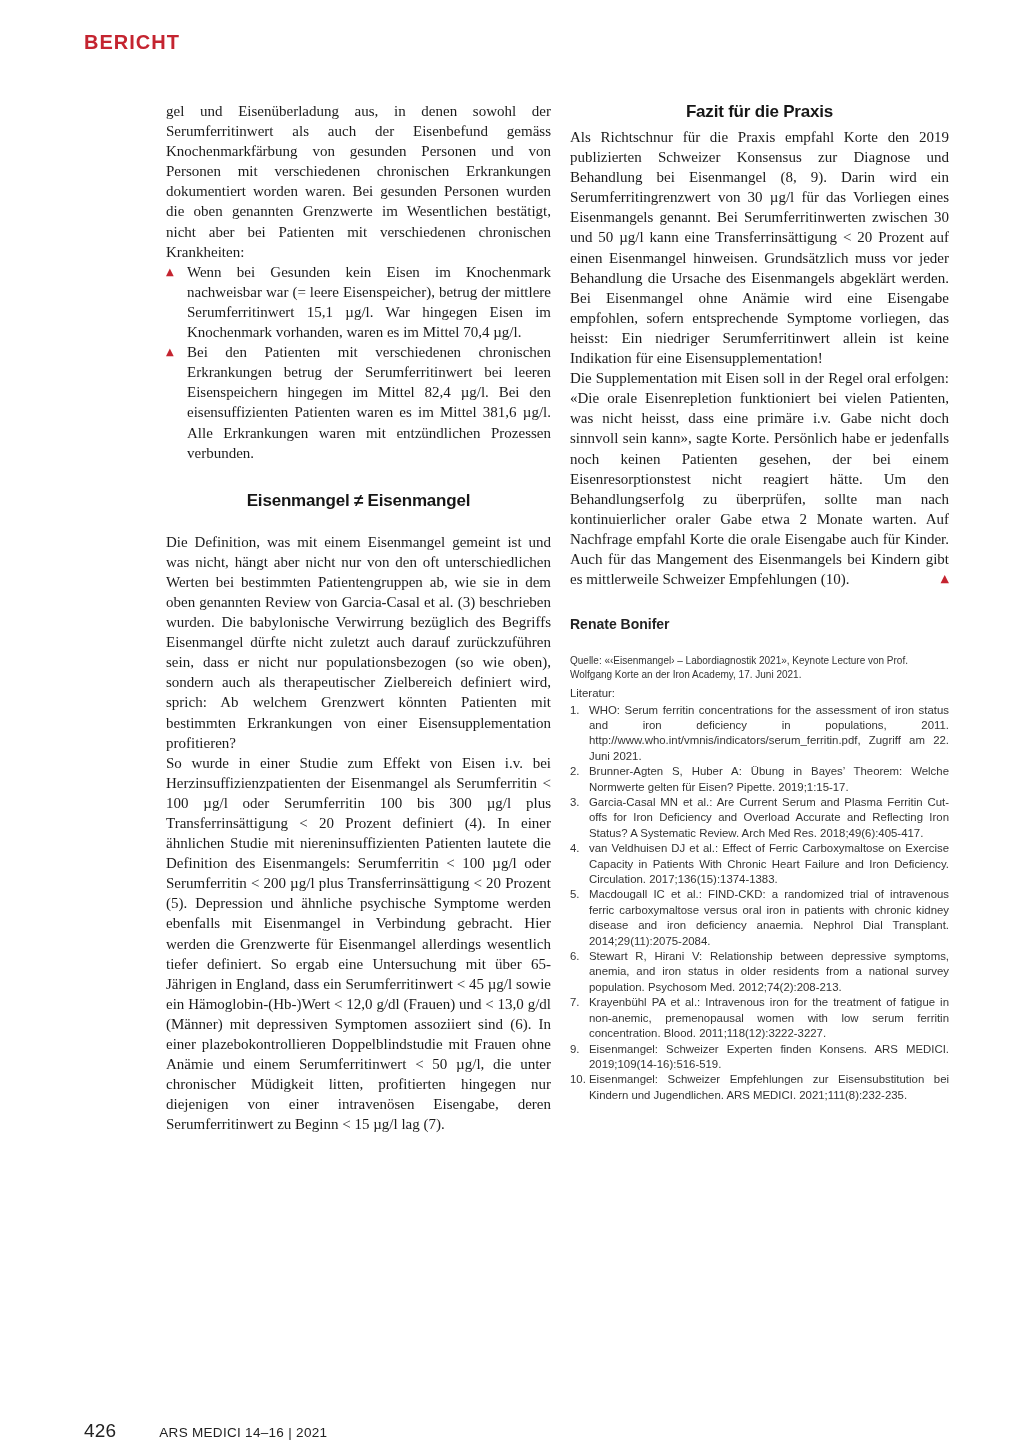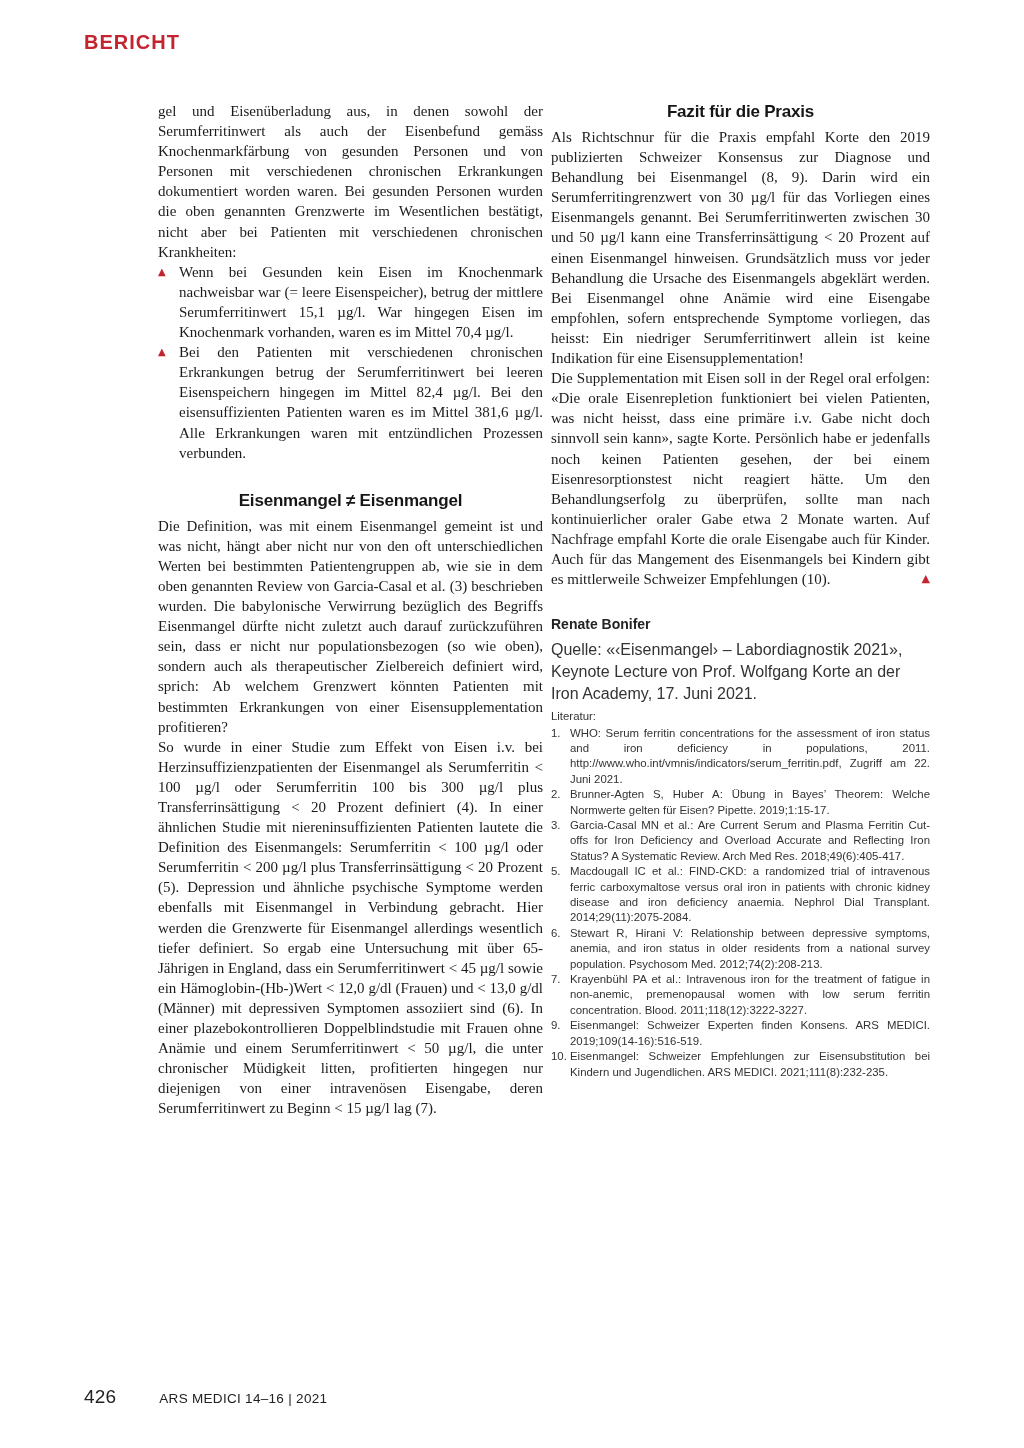--- a/index.html
+++ b/index.html
@@ -12,23 +12,23 @@
     font-family:"Liberation Serif", serif;
     overflow:hidden;
   }
   .kicker {
     position:absolute; left:84px; top:31px;
     font-family:"Liberation Sans", sans-serif;
     font-weight:700; font-size:20px; letter-spacing:1px;
     color:#C42430;
   }
   .columns {
-    position:absolute; left:158px; top:101px;
+    position:absolute; left:166px; top:101px;
     width:783px;
-    display:grid; grid-template-columns:385px 379px; column-gap:8px;
+    display:grid; grid-template-columns:385px 379px; column-gap:19px;
   }
   .col {}
   p.body-text {
     font-size:15px; line-height:20.1px;
     text-align:justify; hyphens:auto; -webkit-hyphens:auto;
     color:#1b1b1b;
   }
   ul.bullets { list-style:none; }
   ul.bullets li {
     position:relative; padding-left:21px;
@@ -38,54 +38,54 @@
   ul.bullets .tri {
     position:absolute; left:0; top:3px;
     color:#C42430; font-size:10px; line-height:14px;
     font-family:"DejaVu Sans", sans-serif;
   }
   h2.sect {
     font-family:"Liberation Sans", sans-serif;
     font-weight:700; font-size:17px; line-height:21px;
     letter-spacing:-0.2px; color:#161616;text-align:center;
   }
-  h2.sect-left { margin-top:27px; margin-bottom:5px; }
+  h2.sect-left { margin-top:27px; margin-bottom:21px; }
   h2.sect-right { margin-bottom:5px; }
   .end-tri {
     float:right;
     color:#C42430; font-size:11px; line-height:20px;
     font-family:"DejaVu Sans", sans-serif;
   }
   .author {
     margin-top:27px;
     font-family:"Liberation Sans", sans-serif;
     font-size:14px; color:#232323;font-weight:bold;
   }
   .source {
-    margin-top:7px;
+    margin-top:22px;
     font-family:"Liberation Sans", sans-serif;
-    font-size:16px; line-height:22px; color:#333333;
+    font-size:10px; line-height:14px; color:#333333;
   }
   .lit-heading {
     margin-top:4px;
     font-family:"Liberation Sans", sans-serif;
     font-size:11.4px; line-height:15.4px; color:#333333;
   }
   ol.refs {
     list-style:none; margin-top:1px;
     font-family:Liberation Sans, sans-serif;
     font-size:11.4px; line-height:15.4px; color:#333333;
   }
   ol.refs li {
     padding-left:19px; text-indent:-19px;
     text-align:justify; overflow-wrap:break-word;
   }
   ol.refs .ref-num { display:inline-block; width:19px; text-indent:0; }
   .footer {
-    position:absolute; left:84px; top:1386px; width:857px;
+    position:absolute; left:84px; top:1420px; width:857px;
     display:flex; align-items:baseline;
     font-family:"Liberation Sans", sans-serif; color:#222222;
   }
   .page-num { font-size:19px; letter-spacing:0.2px; }
   .journal { margin-left:43px; font-size:13.5px; letter-spacing:0.3px; }
 </style>
 </head>
 <body>
 
 <div class="page">
@@ -123,20 +123,21 @@
       <div class="author">Renate Bonifer</div>
 
       <div class="source">Quelle: «‹Eisenmangel› – Labordiagnostik 2021», Keynote Lecture von Prof. Wolfgang Korte an der Iron Academy, 17. Juni 2021.</div>
 
       <div class="lit-heading">Literatur:</div>
 
       <ol class="refs">
         <li><span class="ref-num">1.</span><span>WHO: Serum ferritin concentrations for the assessment of iron status and iron deficiency in populations, 2011. http://www.who.int/vmnis/indicators/serum_ferritin.pdf, Zugriff am 22. Juni 2021.</span></li>
         <li><span class="ref-num">2.</span><span>Brunner-Agten S, Huber A: Übung in Bayes’ Theorem: Welche Normwerte gelten für Eisen? Pipette. 2019;1:15-17.</span></li>
         <li><span class="ref-num">3.</span><span>Garcia-Casal MN et al.: Are Current Serum and Plasma Ferritin Cut-offs for Iron Deficiency and Overload Accurate and Reflecting Iron Status? A Systematic Review. Arch Med Res. 2018;49(6):405-417.</span></li>
+        <li><span class="ref-num">4.</span><span>van Veldhuisen DJ et al.: Effect of Ferric Carboxymaltose on Exercise Capacity in Patients With Chronic Heart Failure and Iron Deficiency. Circulation. 2017;136(15):1374-1383.</span></li>
         <li><span class="ref-num">5.</span><span>Macdougall IC et al.: FIND-CKD: a randomized trial of intravenous ferric carboxymaltose versus oral iron in patients with chronic kidney disease and iron deficiency anaemia. Nephrol Dial Transplant. 2014;29(11):2075-2084.</span></li>
         <li><span class="ref-num">6.</span><span>Stewart R, Hirani V: Relationship between depressive symptoms, anemia, and iron status in older residents from a national survey population. Psychosom Med. 2012;74(2):208-213.</span></li>
         <li><span class="ref-num">7.</span><span>Krayenbühl PA et al.: Intravenous iron for the treatment of fatigue in non-anemic, premenopausal women with low serum ferritin concentration. Blood. 2011;118(12):3222-3227.</span></li>
         <li><span class="ref-num">9.</span><span>Eisenmangel: Schweizer Experten finden Konsens. ARS MEDICI. 2019;109(14-16):516-519.</span></li>
         <li><span class="ref-num">10.</span><span>Eisenmangel: Schweizer Empfehlungen zur Eisensubstitution bei Kindern und Jugendlichen. ARS MEDICI. 2021;111(8):232-235.</span></li>
       </ol>
     </div>
 
   </div>
 

